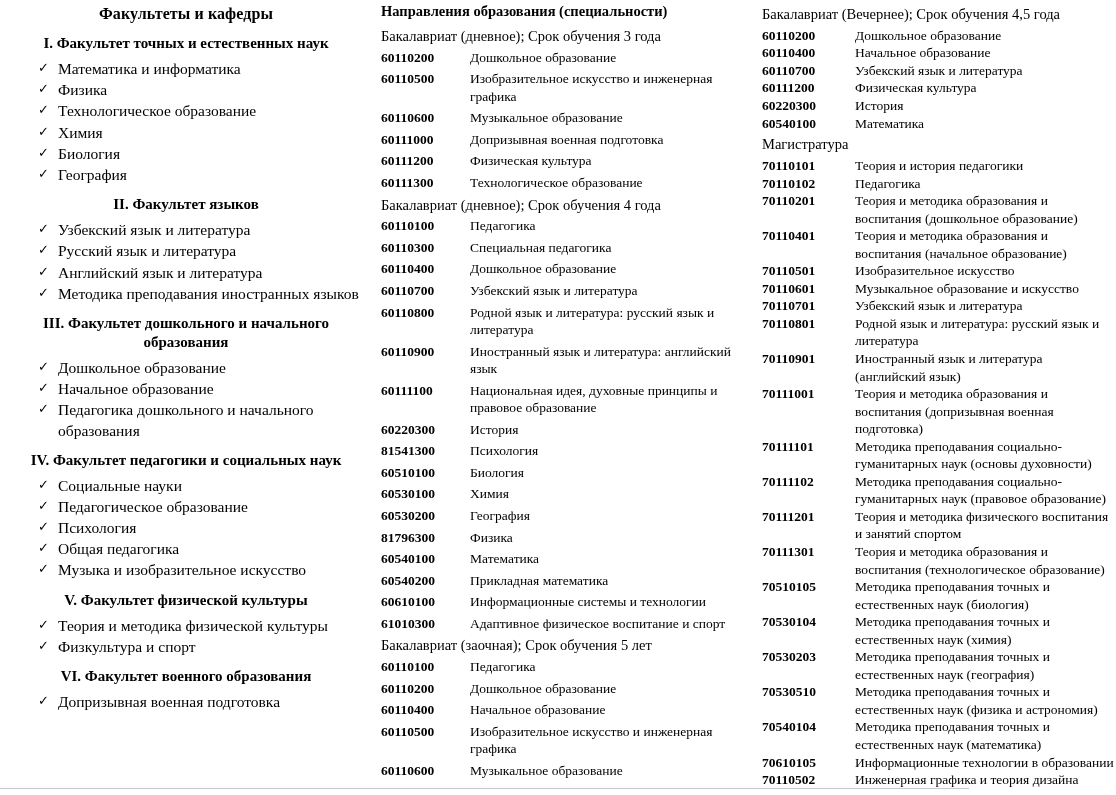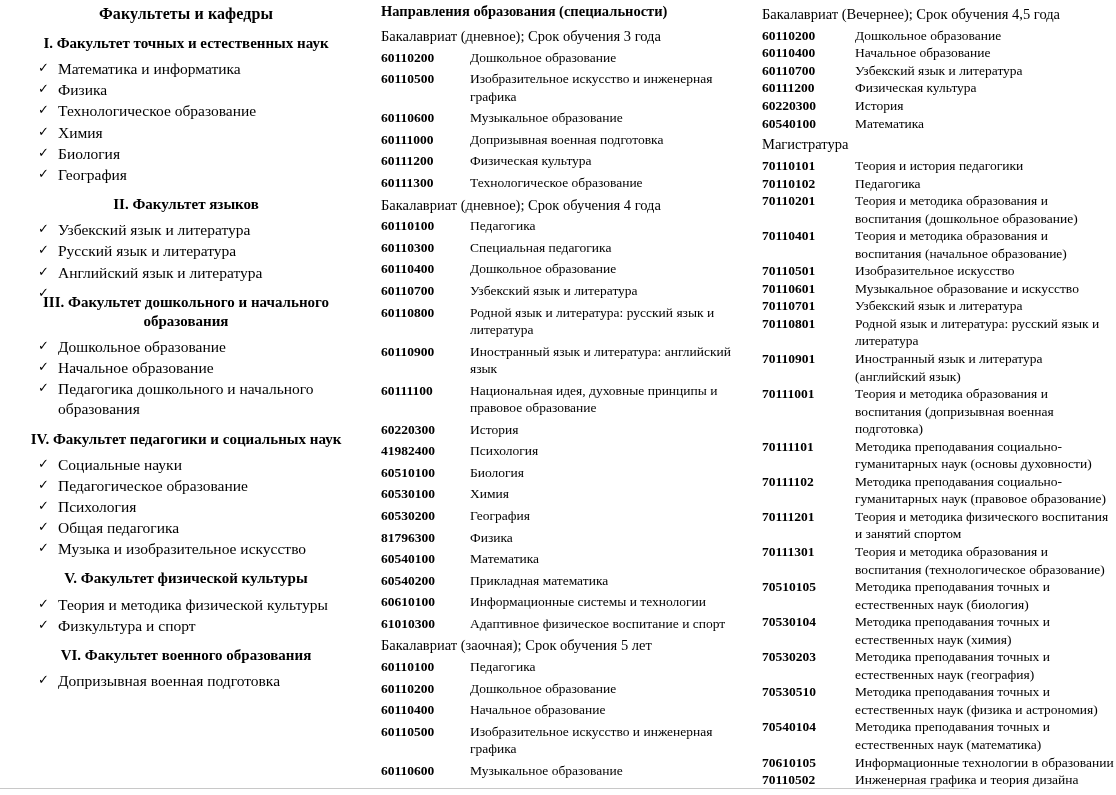--- a/index.html
+++ b/index.html
@@ -125,21 +125,21 @@
           <li><span class="tick">✓</span><span>Технологическое образование</span></li>
           <li><span class="tick">✓</span><span>Химия</span></li>
           <li><span class="tick">✓</span><span>Биология</span></li>
           <li><span class="tick">✓</span><span>География</span></li>
         </ul>
         <div class="fac-head">II. Факультет языков</div>
         <ul class="chk">
           <li><span class="tick">✓</span><span>Узбекский язык и литература</span></li>
           <li><span class="tick">✓</span><span>Русский язык и литература</span></li>
           <li><span class="tick">✓</span><span>Английский язык и литература</span></li>
-          <li><span class="tick">✓</span></li>
+          <li><span class="tick">✓</span><span>Методика преподавания иностранных языков</span></li>
         </ul>
         <div class="fac-head">III. Факультет дошкольного и начального образования</div>
         <ul class="chk">
           <li><span class="tick">✓</span><span>Дошкольное образование</span></li>
           <li><span class="tick">✓</span><span>Начальное образование</span></li>
           <li><span class="tick">✓</span><span>Педагогика дошкольного и начального образования</span></li>
         </ul>
         <div class="fac-head">IV. Факультет педагогики и социальных наук</div>
         <ul class="chk">
           <li><span class="tick">✓</span><span>Социальные науки</span></li>
@@ -218,21 +218,21 @@
           </div>
           <div class="row">
             <div class="code">60111100</div>
             <div class="name">Национальная идея, духовные принципы и правовое образование</div>
           </div>
           <div class="row">
             <div class="code">60220300</div>
             <div class="name">История</div>
           </div>
           <div class="row">
-            <div class="code">41982400</div>
+            <div class="code">81541300</div>
             <div class="name">Психология</div>
           </div>
           <div class="row">
             <div class="code">60510100</div>
             <div class="name">Биология</div>
           </div>
           <div class="row">
             <div class="code">60530100</div>
             <div class="name">Химия</div>
           </div>

